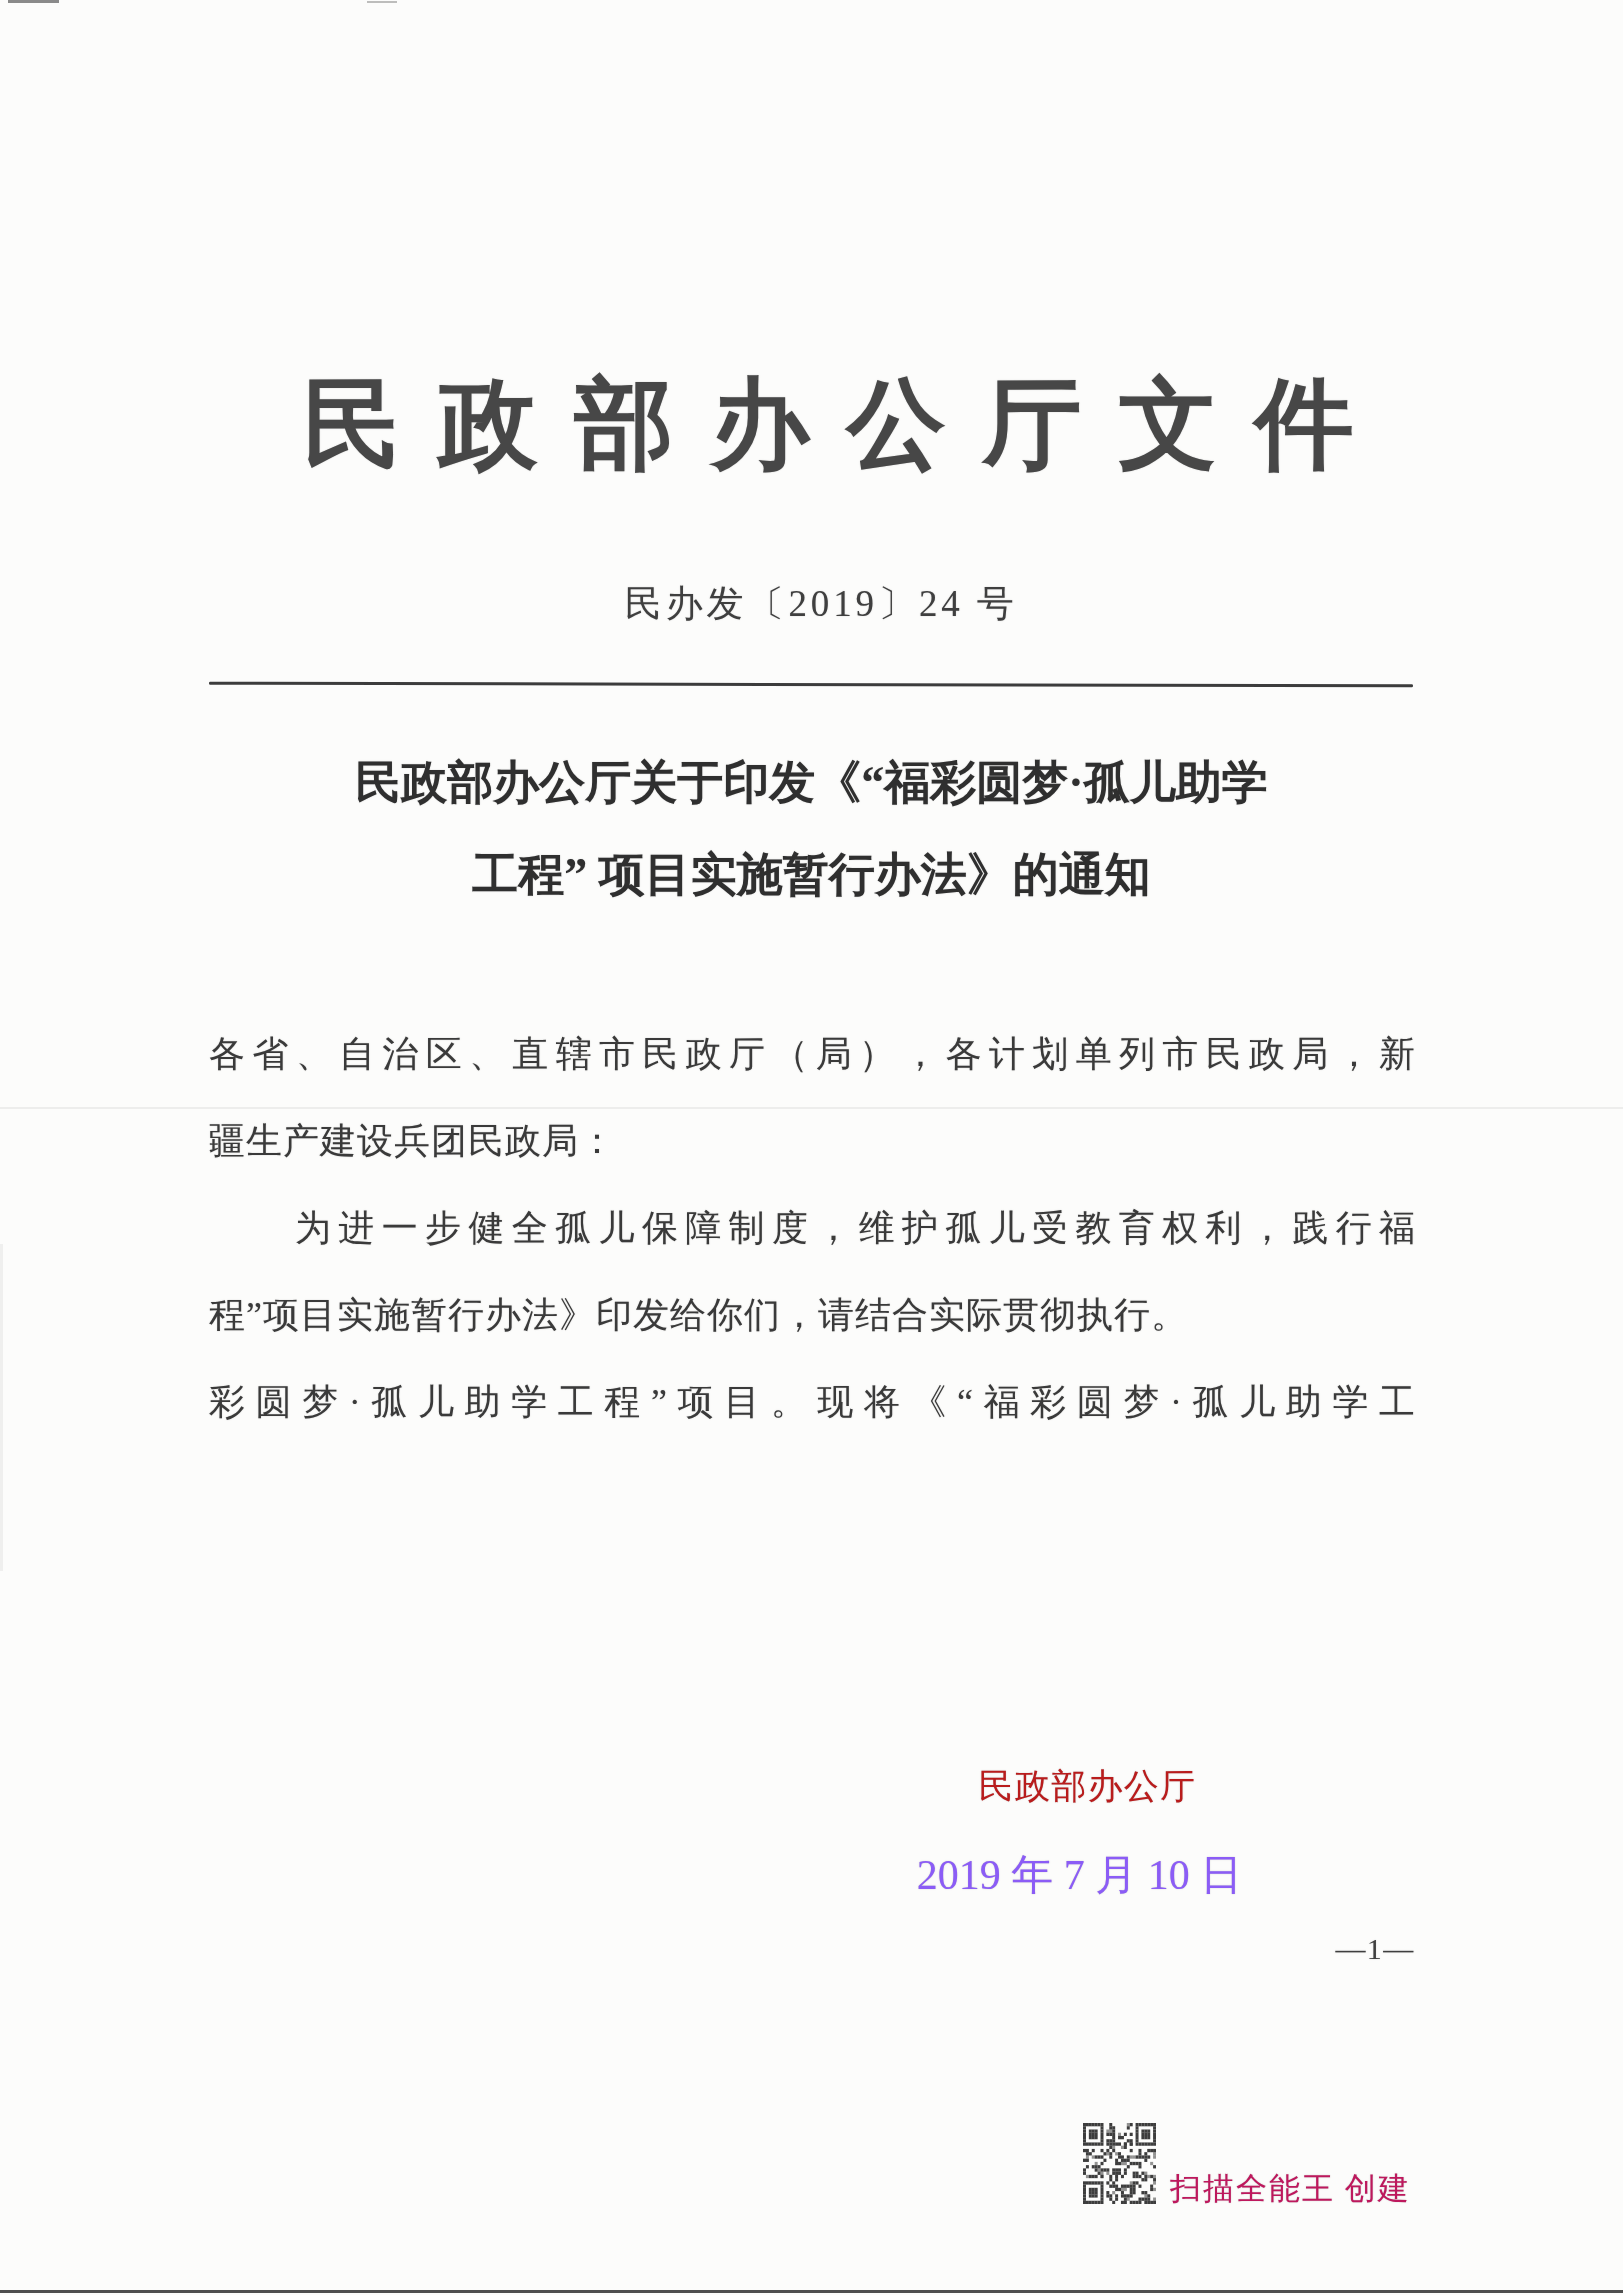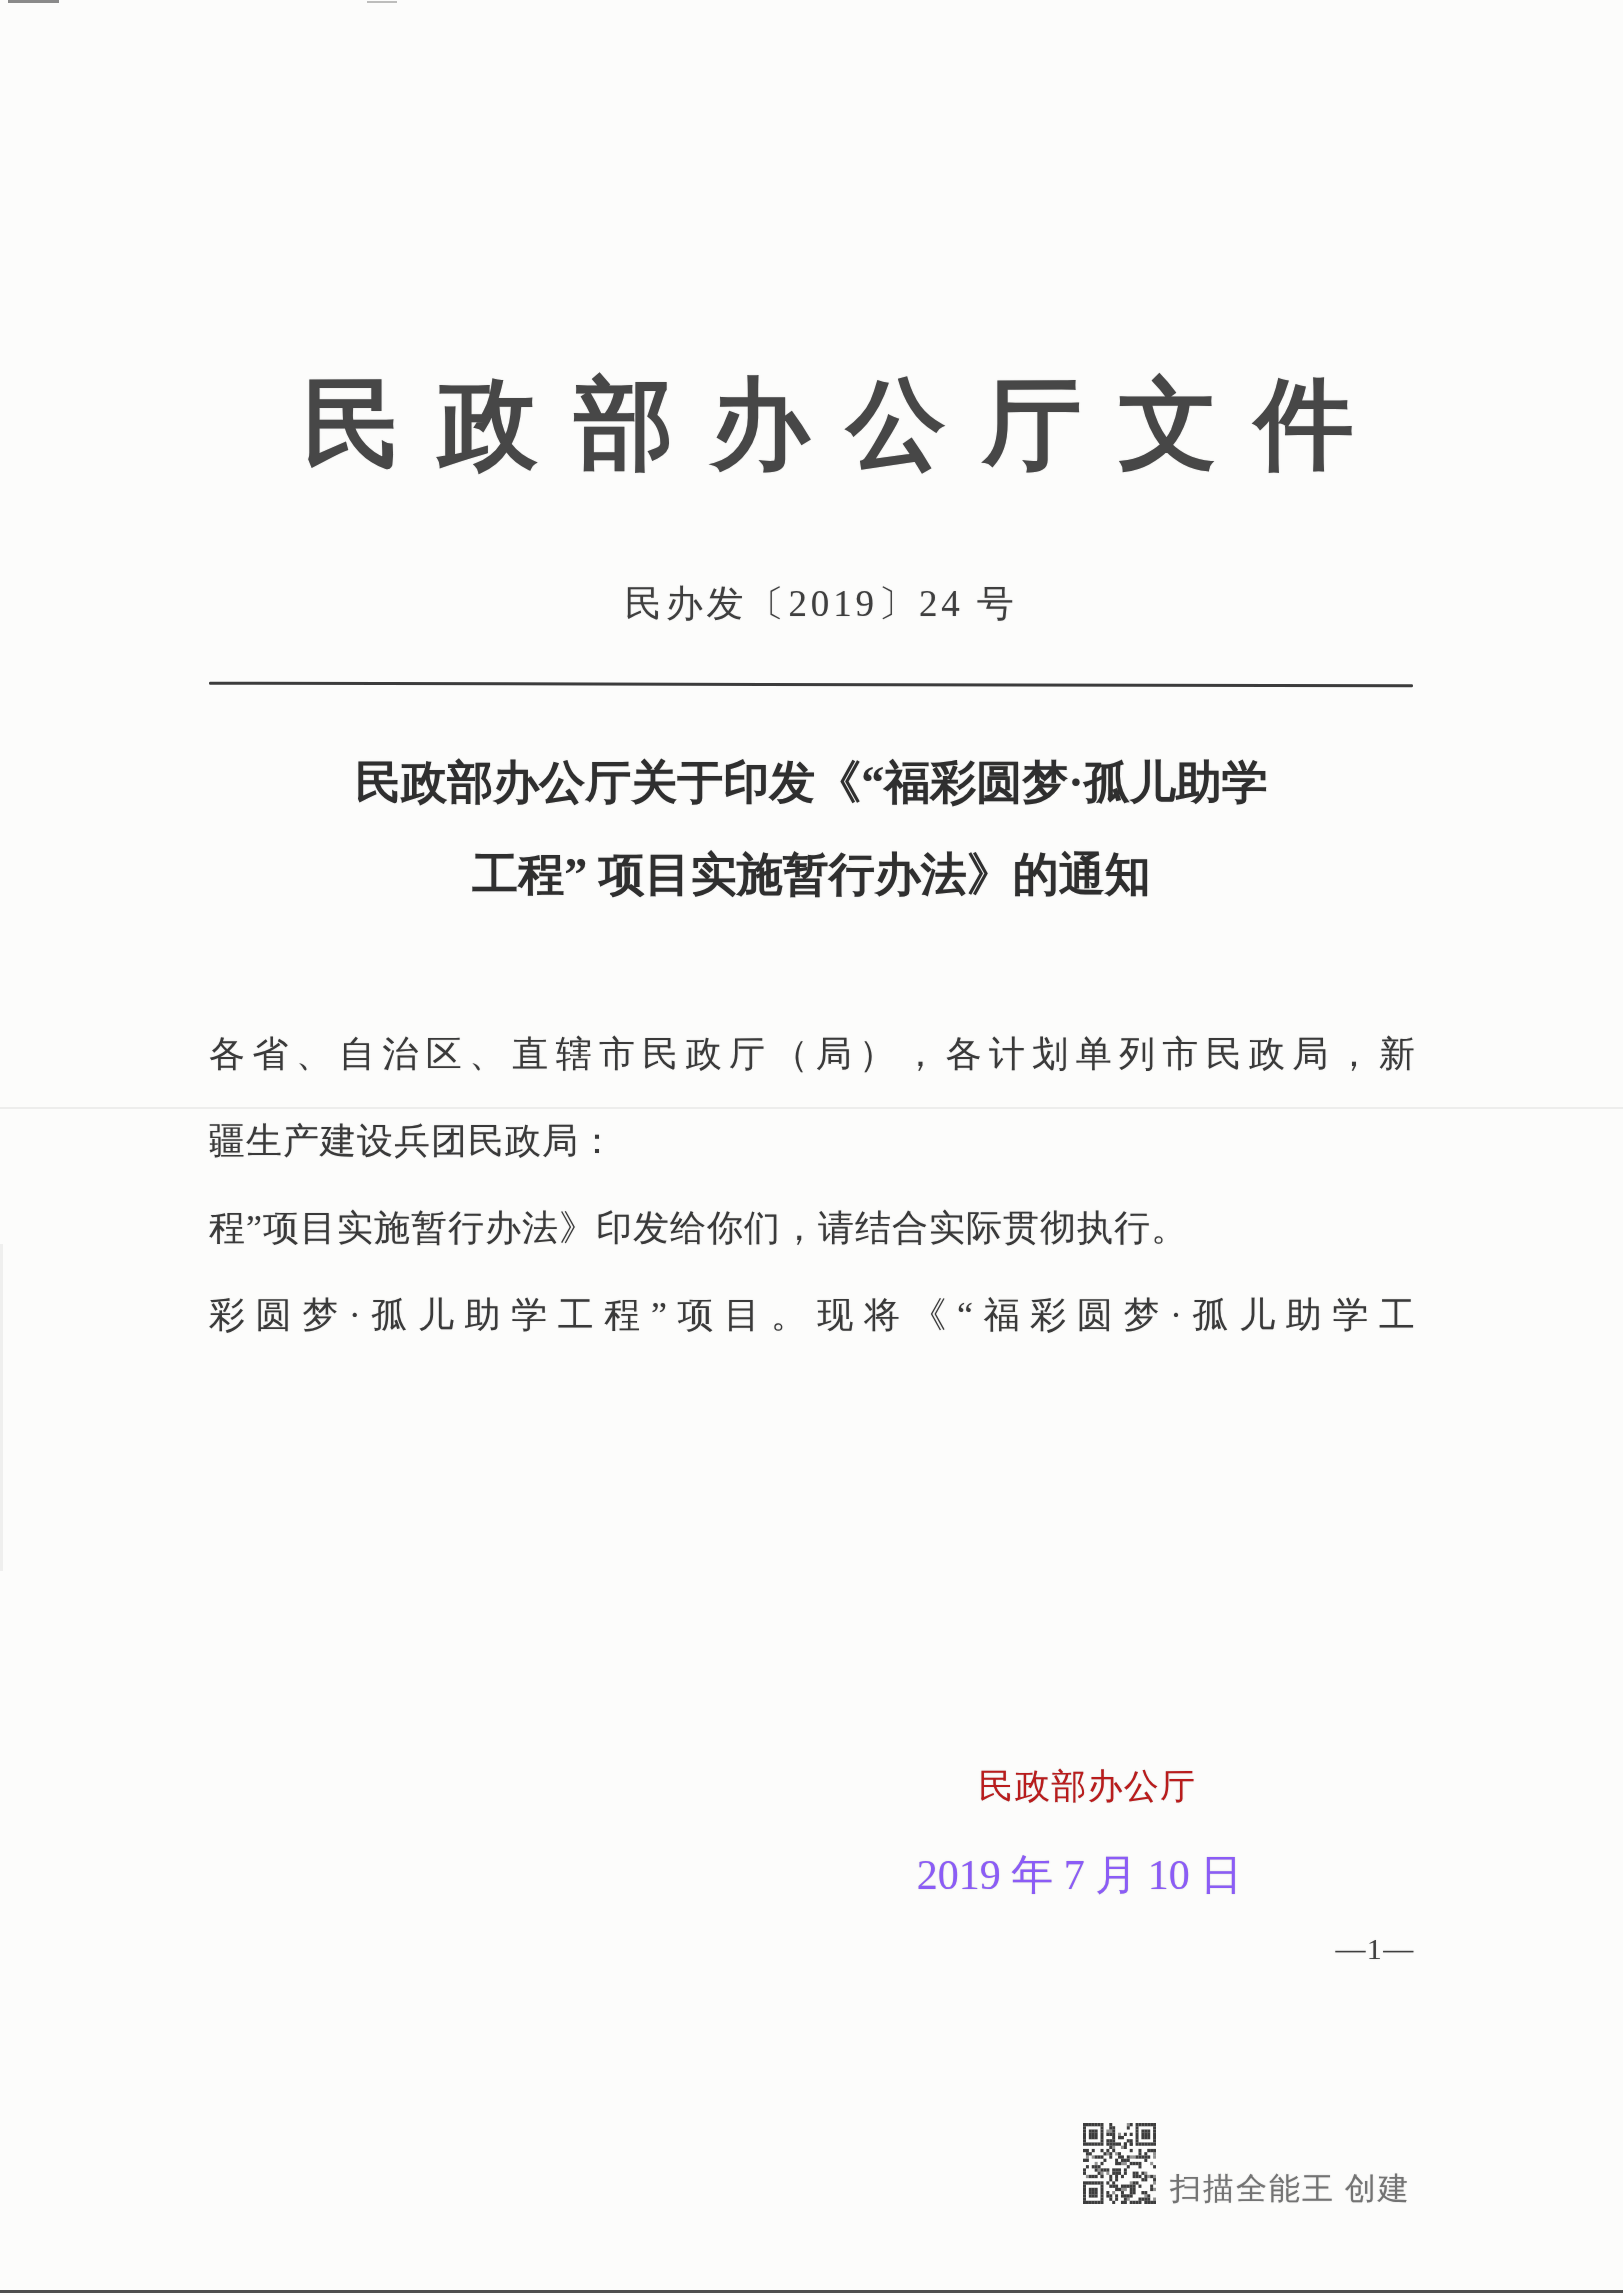--- a/index.html
+++ b/index.html
@@ -61,21 +61,21 @@
   .page-number{
     position:absolute;top:1932px;left:1316px;width:118px;
     text-align:center;font-size:30px;color:#3f3f3f;letter-spacing:1.3px;
     white-space:nowrap;
   }
   .qr{
     position:absolute;top:2123px;left:1083px;width:73px;height:81px;
   }
   .scan-caption{
     position:absolute;top:2168px;left:1170px;
-    font-size:31px;color:#737373;letter-spacing:2px;
+    font-size:31px;color:#be185d;letter-spacing:2px;
     white-space:nowrap;
   }
   
   .artifact{position:absolute;pointer-events:none;}
   .streak{top:1107px;left:0;width:1623px;height:2px;background:rgba(0,0,0,0.06);}
   .bottom-edge{top:2290px;left:0;width:1623px;height:3.3px;background:#4f4f4f;}
   .top-dash-1{top:0;left:7.9px;width:51px;height:2.6px;background:rgba(0,0,0,0.45);}
   .top-dash-2{top:0.7px;left:367px;width:30px;height:2px;background:rgba(0,0,0,0.25);}
   .left-smudge{top:1244px;left:0;width:3.3px;height:327px;background:rgba(0,0,0,0.05);}
 </style>
@@ -97,20 +97,21 @@
   <div class="rule"></div>
 
   <div class="doc-title">
     <div class="txt">民政部办公厅关于印发《“福彩圆梦·孤儿助学</div>
     <div class="txt">工程” 项目实施暂行办法》的通知</div>
   </div>
 
   <div class="body-block">
     <div class="line just txt">各省、自治区、直辖市民政厅（局），各计划单列市民政局，新</div>
     <div class="line left txt">疆生产建设兵团民政局：</div>
+    <div class="line just indent txt">为进一步健全孤儿保障制度，维护孤儿受教育权利，践行福</div>
     <div class="line left txt">程”项目实施暂行办法》印发给你们，请结合实际贯彻执行。</div>
     <div class="line just txt">彩圆梦·孤儿助学工程”项目。现将《“福彩圆梦·孤儿助学工</div>
   </div>
 
   <div class="signature txt">民政部办公厅</div>
   <div class="date txt">2019 年 7 月 10 日</div>
 
   <div class="page-number txt">—1—</div>
 
   <svg class="qr" id="qr-svg" viewBox="0 0 25 25" preserveAspectRatio="none">

